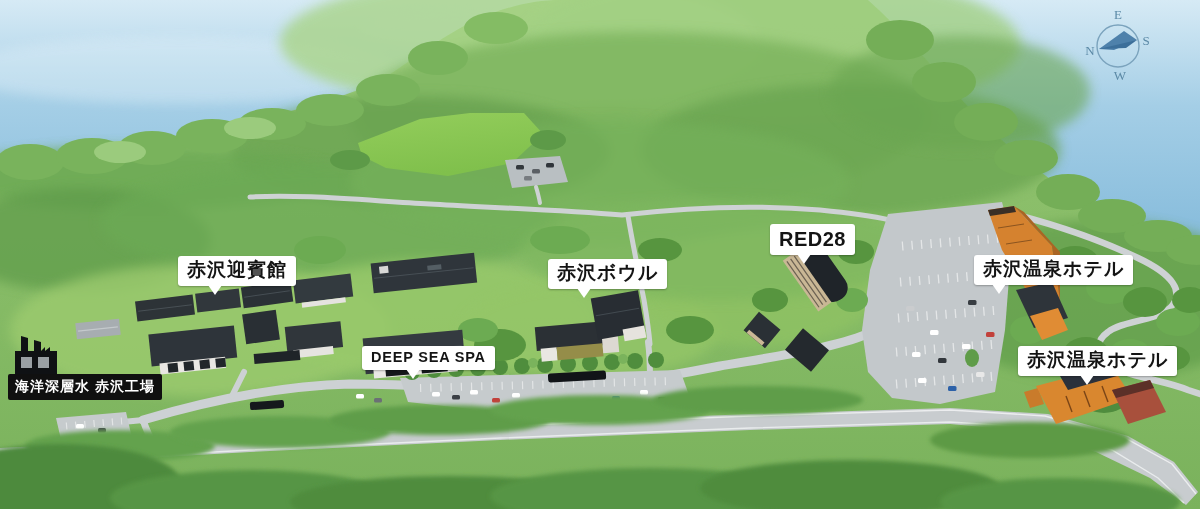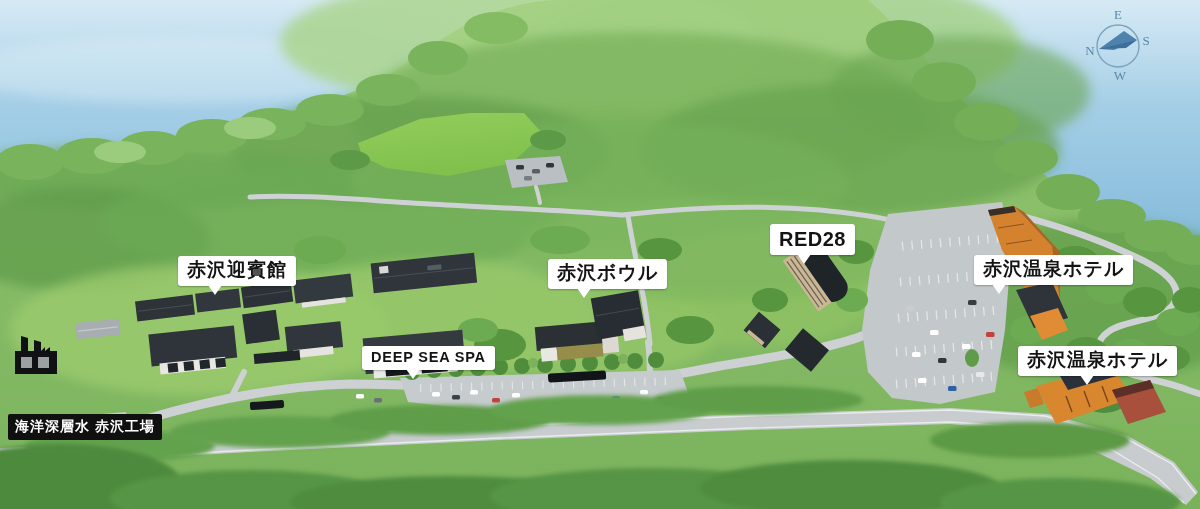--- a/index.html
+++ b/index.html
@@ -8,21 +8,21 @@
   .stage svg{position:absolute;left:0;top:0;}
   .map-label{position:absolute;background:#ffffff;color:#141414;font-weight:bold;
              white-space:nowrap;border-radius:3px;padding:3px 9px 4px;
              box-shadow:0 1px 2px rgba(0,0,0,.28);line-height:1.2;z-index:5;}
   .map-label.jp{font-size:19px;letter-spacing:1px;}
   .map-label.en{font-size:14.5px;letter-spacing:0.8px;}
   .map-label .tail{position:absolute;bottom:-9px;width:0;height:0;
                    border-left:7px solid transparent;border-right:7px solid transparent;
                    border-top:10px solid #ffffff;}
   .map-label.dark{background:#101010;color:#ffffff;font-size:14px;letter-spacing:1px;
-                  border-radius:2px;padding:4px 7px 5px;box-shadow:none;margin-top:40px;}
+                  border-radius:2px;padding:4px 7px 5px;box-shadow:none;}
   .lbl-geihinkan{left:178px;top:256px;}
   .lbl-geihinkan .tail{left:30px;}
   .lbl-spa{left:362px;top:306px;margin-top:40px;}
   .lbl-spa .tail{left:44px;}
   .lbl-lounge{left:486px;top:297px;}
   .lbl-lounge .tail{left:49px;}
   .lbl-bowl{left:548px;top:259px;}
   .lbl-bowl .tail{left:29px;}
   .lbl-red28{left:770px;top:224px;font-size:20px;letter-spacing:0.5px;}
   .lbl-red28 .tail{left:27px;}

